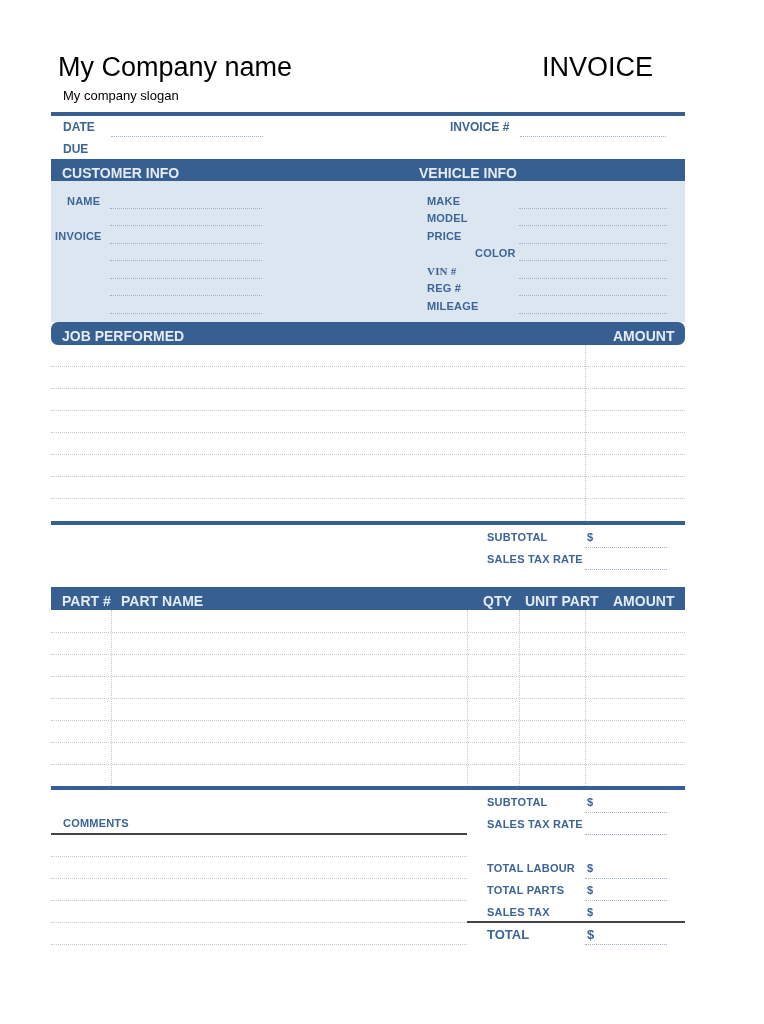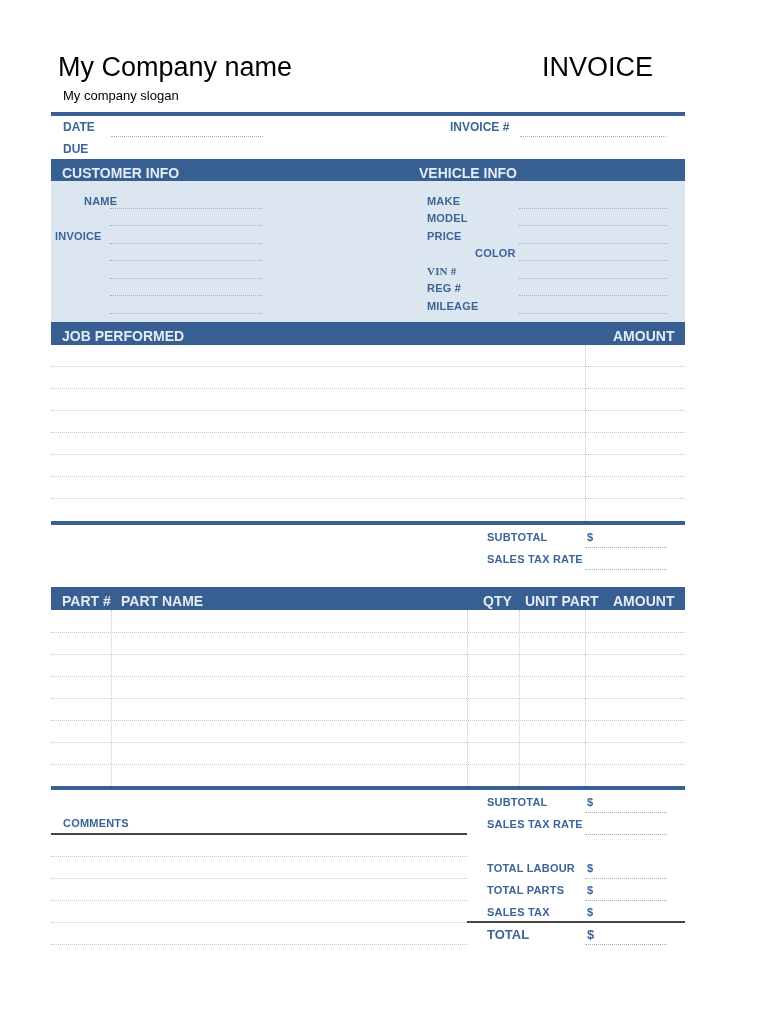--- a/index.html
+++ b/index.html
@@ -33,21 +33,21 @@
 <div class="abs lbl-lg" style="left:63px; top:142px;">DUE</div>
 <div class="abs lbl-lg" style="left:450px; top:120px;">INVOICE #</div>
 <div class="abs dots" style="left:520px; top:136px; width:146px;"></div>
 
 <div class="abs band" style="left:51px; top:159px; width:634px; height:22px;">
   <span style="left:11px;">CUSTOMER INFO</span>
   <span style="left:368px;">VEHICLE INFO</span>
 </div>
 <div class="abs panel" style="left:51px; top:181px; width:634px; height:141px;"></div>
 
-<div class="abs lbl" style="left:84px; top:195px;text-align:right;">NAME</div>
+<div class="abs lbl" style="left:67px; top:195px;text-align:right;">NAME</div>
 <div class="abs lbl" style="left:55px; top:230px;">INVOICE</div>
 <div class="abs dots" style="left:110px; top:208px; width:152px;"></div>
 <div class="abs dots" style="left:110px; top:225px; width:152px;"></div>
 <div class="abs dots" style="left:110px; top:243px; width:152px;"></div>
 <div class="abs dots" style="left:110px; top:260px; width:152px;"></div>
 <div class="abs dots" style="left:110px; top:278px; width:152px;"></div>
 <div class="abs dots" style="left:110px; top:295px; width:152px;"></div>
 <div class="abs dots" style="left:110px; top:313px; width:152px;"></div>
 
 <div class="abs lbl" style="left:427px; top:195px;">MAKE</div>
@@ -58,21 +58,21 @@
 <div class="abs lbl" style="left:427px; top:282px;">REG #</div>
 <div class="abs lbl" style="left:427px; top:300px;">MILEAGE</div>
 <div class="abs dots" style="left:519px; top:208px; width:148px;"></div>
 <div class="abs dots" style="left:519px; top:225px; width:148px;"></div>
 <div class="abs dots" style="left:519px; top:243px; width:148px;"></div>
 <div class="abs dots" style="left:519px; top:260px; width:148px;"></div>
 <div class="abs dots" style="left:519px; top:278px; width:148px;"></div>
 <div class="abs dots" style="left:519px; top:295px; width:148px;"></div>
 <div class="abs dots" style="left:519px; top:313px; width:148px;"></div>
 
-<div class="abs band" style="left:51px; top:322px; width:634px; height:23px;">
+<div class="abs band" style="left:51px; top:322px; width:634px; height:23px;border-radius:7px;">
   <span style="left:11px;">JOB PERFORMED</span>
   <span style="left:562px;">AMOUNT</span>
 </div>
 <div class="abs vdots" style="left:585px; top:345px; height:176px;"></div>
 <div class="abs dots-gray" style="left:51px; top:366px; width:634px;"></div>
 <div class="abs dots-gray" style="left:51px; top:388px; width:634px;"></div>
 <div class="abs dots-gray" style="left:51px; top:410px; width:634px;"></div>
 <div class="abs dots-gray" style="left:51px; top:432px; width:634px;"></div>
 <div class="abs dots-gray" style="left:51px; top:454px; width:634px;"></div>
 <div class="abs dots-gray" style="left:51px; top:476px; width:634px;"></div>

